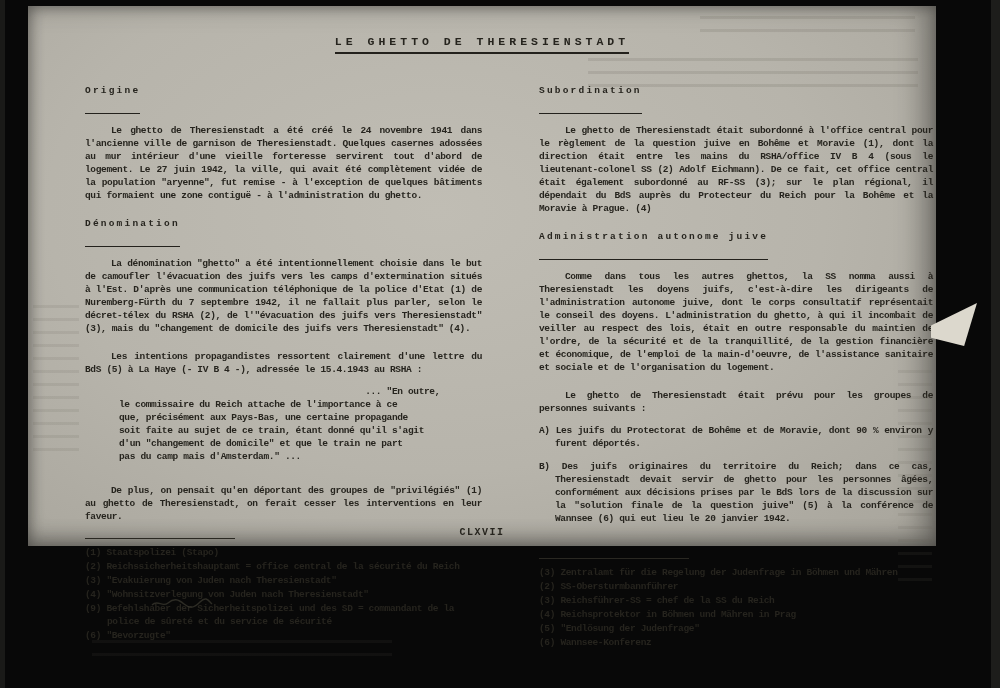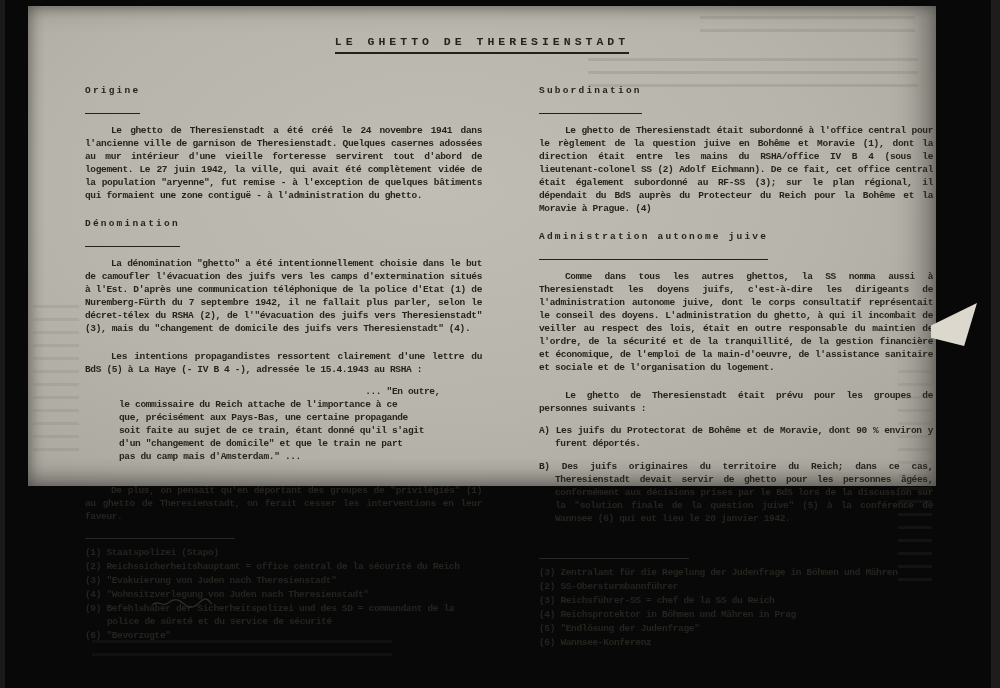--- a/index.html
+++ b/index.html
@@ -17,21 +17,21 @@
   .edge-strip-left {
     position: absolute; left: 0; top: 0; width: 5px; height: 100%;
     background: #1a1a18;
   }
   .edge-strip-right {
     position: absolute; right: 0; top: 0; width: 9px; height: 100%;
     background: #1d1d1b;
   }
   .paper {
     position: absolute; left: 28px; top: 6px;
-    width: 908px; height: 480px;
+    width: 908px; height: 540px;
     background: radial-gradient(ellipse at 45% 38%, #c0bdb4 0%, #b7b4ab 55%, #a7a49b 100%);
     box-shadow: inset -16px 0 26px rgba(0,0,0,0.28),
                 inset 5px 0 12px rgba(0,0,0,0.16),
                 inset 0 -10px 18px rgba(0,0,0,0.20),
                 inset 0 4px 8px rgba(0,0,0,0.10);
     color: #26241e;
     font-size: 9.5px;
     line-height: 13px;
     font-weight: bold;
     letter-spacing: -0.35px;
@@ -191,20 +191,21 @@
           <div class="footnote">(2) SS-Obersturmbannführer</div>
           <div class="footnote">(3) Reichsführer-SS = chef de la SS du Reich</div>
           <div class="footnote">(4) Reichsprotektor in Böhmen und Mähren in Prag</div>
           <div class="footnote">(5) "Endlösung der Judenfrage"</div>
           <div class="footnote">(6) Wannsee-Konferenz</div>
         </div>
       </div>
 
     </div>
 
+    <div class="pagenum">CLXVII</div>
   </div>
 
   <div class="ghost g1"></div>
   <div class="ghost g2"></div>
   <div class="ghost g3"></div>
   <div class="ghost g4"></div>
   <div class="ghost g5"></div>
   <div class="curl"></div>
   <svg class="scribble" viewBox="0 0 64 14">
     <path d="M2 9 C 8 3, 12 12, 18 7 S 28 3, 34 8 S 44 12, 50 6 S 58 4, 62 8" fill="none" stroke="#3a382f" stroke-width="1.4"></path>

